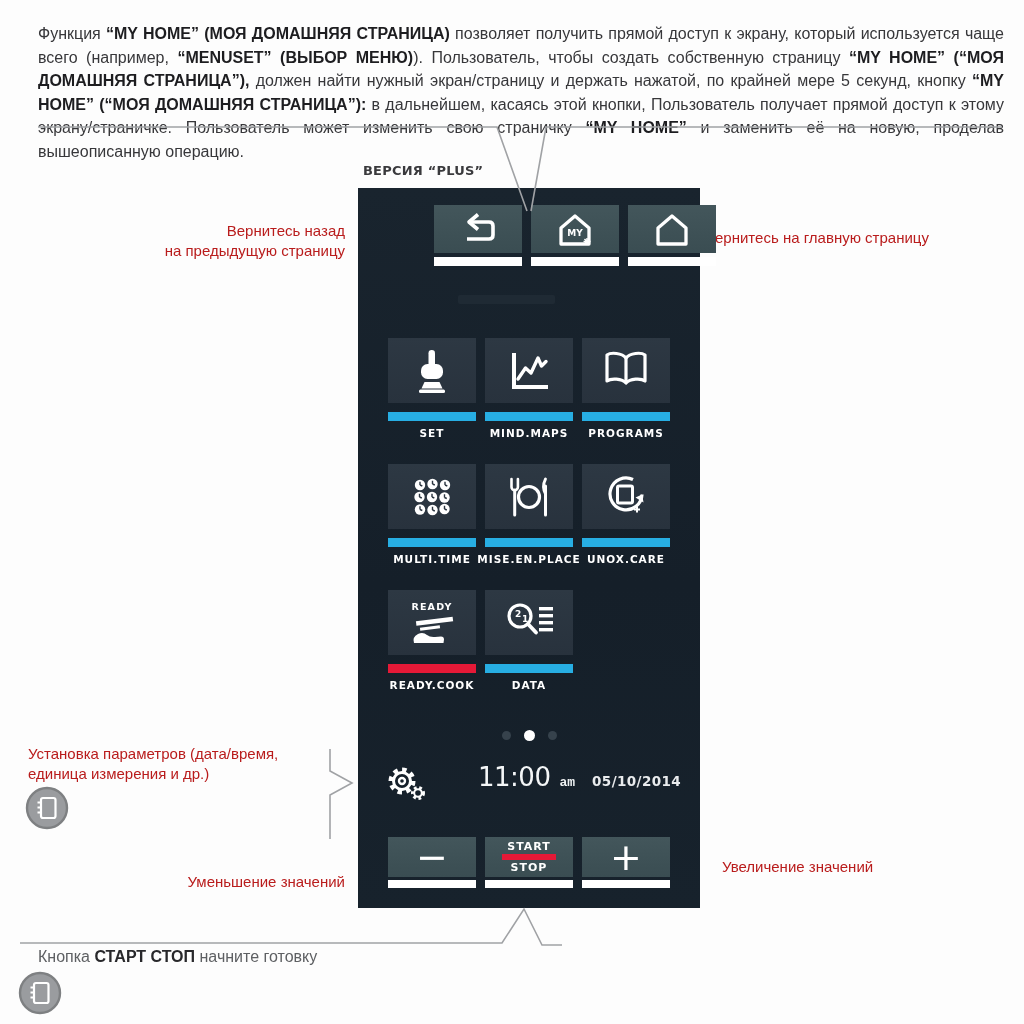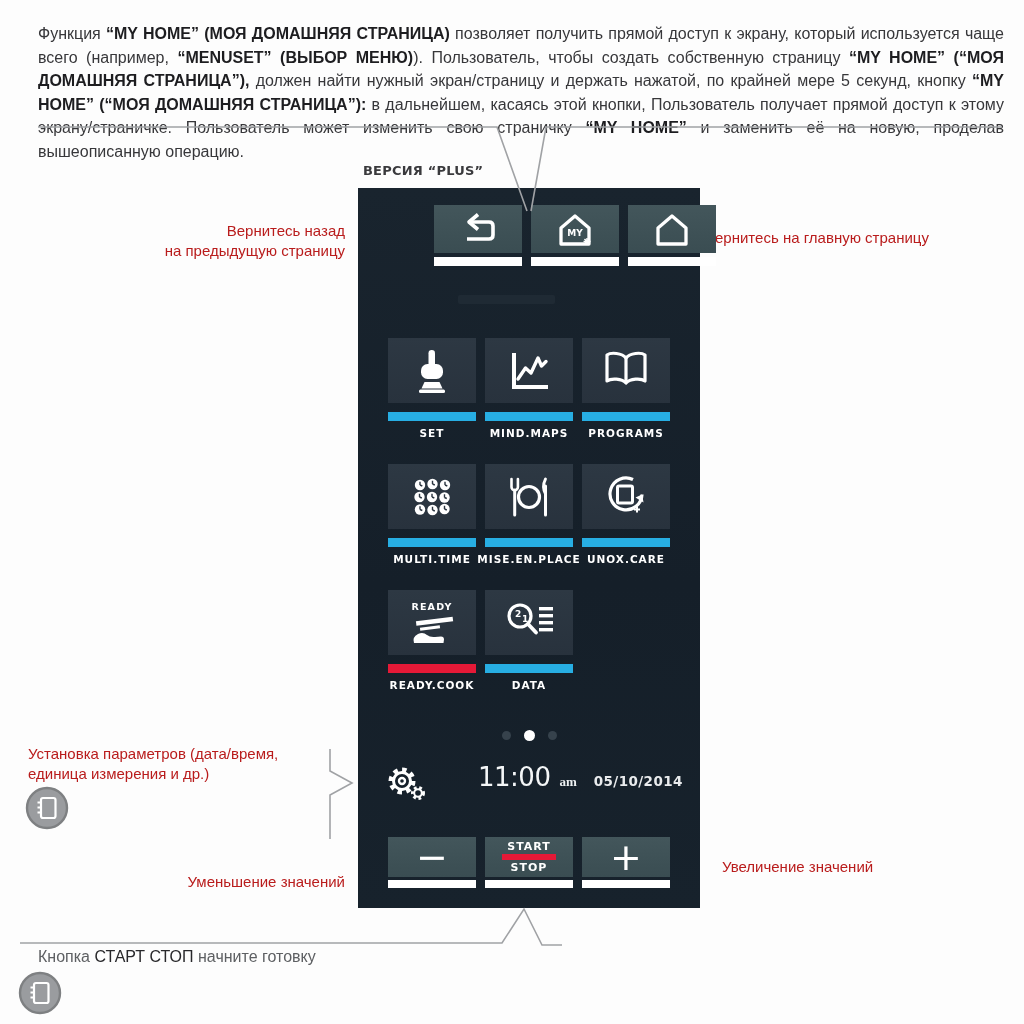--- a/index.html
+++ b/index.html
@@ -43,42 +43,42 @@
             color:#fff;letter-spacing:1.2px;margin:2px 0 1px 0;}
 
   .dots{position:absolute;left:0;top:542px;width:100%;display:flex;
         justify-content:center;align-items:center;gap:13px;}
   .dot{width:9px;height:9px;border-radius:50%;background:#36424c;}
   .dot.active{width:11px;height:11px;background:#fff;}
 
   .gearwrap{position:absolute;left:27px;top:577px;}
   .statusrow{position:absolute;left:120px;top:574px;display:flex;align-items:baseline;gap:9px;}
   .time{font-family:"DejaVu Sans",sans-serif;font-size:26px;color:#f4f6f7;letter-spacing:-.5px;}
-  .ampm{font-family:Liberation Serif, serif;font-size:13px;font-weight:bold;color:#eef1f2;}
+  .ampm{font-family:Liberation Mono, monospace;font-size:13px;font-weight:bold;color:#eef1f2;}
   .date{font-family:"DejaVu Sans",sans-serif;font-size:13.5px;font-weight:bold;
         color:#e9ebed;letter-spacing:.4px;margin-left:8px;}
 
   .controls{position:absolute;left:30px;top:649px;display:flex;gap:9px;}
   .ctlface{height:40px;background:linear-gradient(180deg,#43565b,#3a4d52);
            display:flex;flex-direction:column;align-items:center;justify-content:center;}
   .ctlbar{height:8px;background:#fff;margin-top:3px;}
   .sym{font-family:"DejaVu Sans",sans-serif;font-size:38px;line-height:30px;color:#fff;}
   .ssword{font-family:"DejaVu Sans",sans-serif;font-size:11px;font-weight:bold;
           color:#fff;letter-spacing:1px;line-height:11px;}
   .redbar{width:54px;height:6px;background:#e51937;margin:2px 0;}
 
   
   .ann{position:absolute;font-size:15px;line-height:20px;color:#b91c1c;}
   .ann-back{left:95px;top:221px;width:250px;text-align:right;}
   .ann-home{left:705px;top:228px;text-align:center;}
   .ann-settings{left:28px;top:744px;width:310px;}
   .ann-decrease{left:145px;top:855px;width:200px;text-align:right;margin-top:17px;}
   .ann-increase{left:722px;top:857px;}
   .caption{position:absolute;left:38px;top:948px;font-size:16px;color:#5e6063;}
-  .caption .b{font-weight:normal;color:#28282b;}
+  .caption .b{font-weight:bold;color:#28282b;}
   .badge{position:absolute;}
 </style>
 </head>
 <body>
 
 <div id="stage">
 
   <p class="intro"><span>Функция </span><span class="b">“MY HOME” (МОЯ ДОМАШНЯЯ СТРАНИЦА)</span><span> позволяет получить прямой доступ к экрану, который используется чаще всего (например, </span><span class="b">“MENUSET” (ВЫБОР МЕНЮ)</span><span>). Пользователь, чтобы создать собственную страницу </span><span class="b">“MY HOME” (“МОЯ ДОМАШНЯЯ СТРАНИЦА”),</span><span> должен найти нужный экран/страницу и держать нажатой, по крайней мере 5 секунд, кнопку </span><span class="b">“MY HOME” (“МОЯ ДОМАШНЯЯ СТРАНИЦА”):</span><span> в дальнейшем, касаясь этой кнопки, Пользователь получает прямой доступ к этому экрану/страничке. Пользователь может изменить свою страничку </span><span class="b">“MY HOME”</span><span> и заменить её на новую, проделав вышеописанную операцию.</span></p>
 
   <svg id="lines" width="1024" height="1024">

